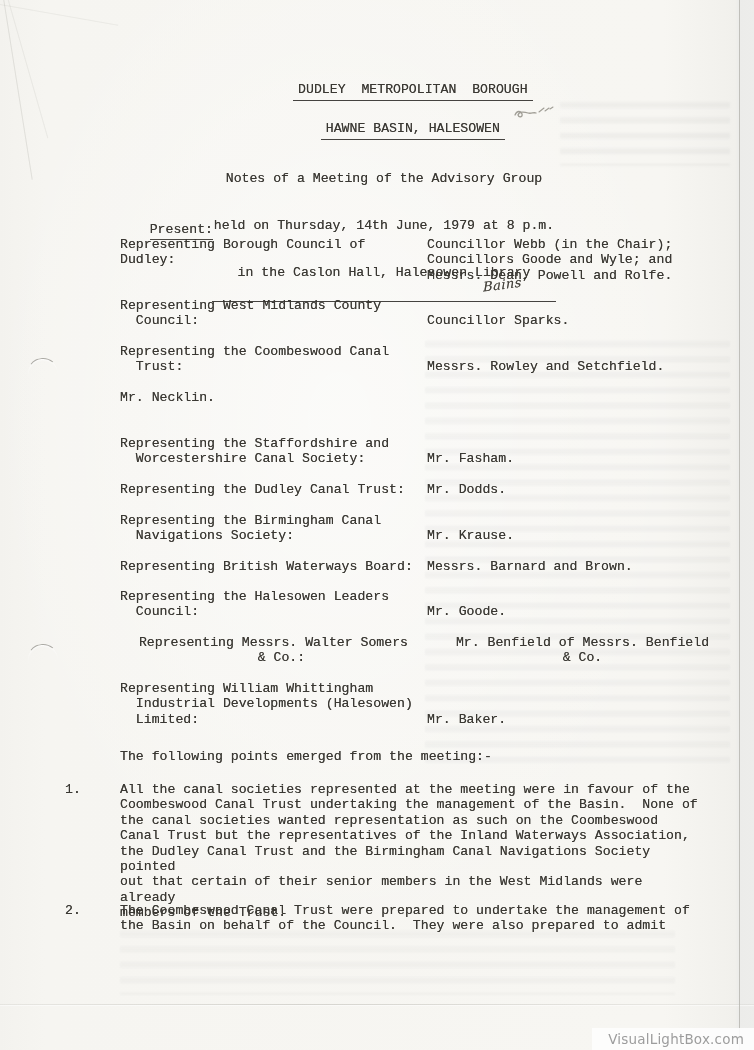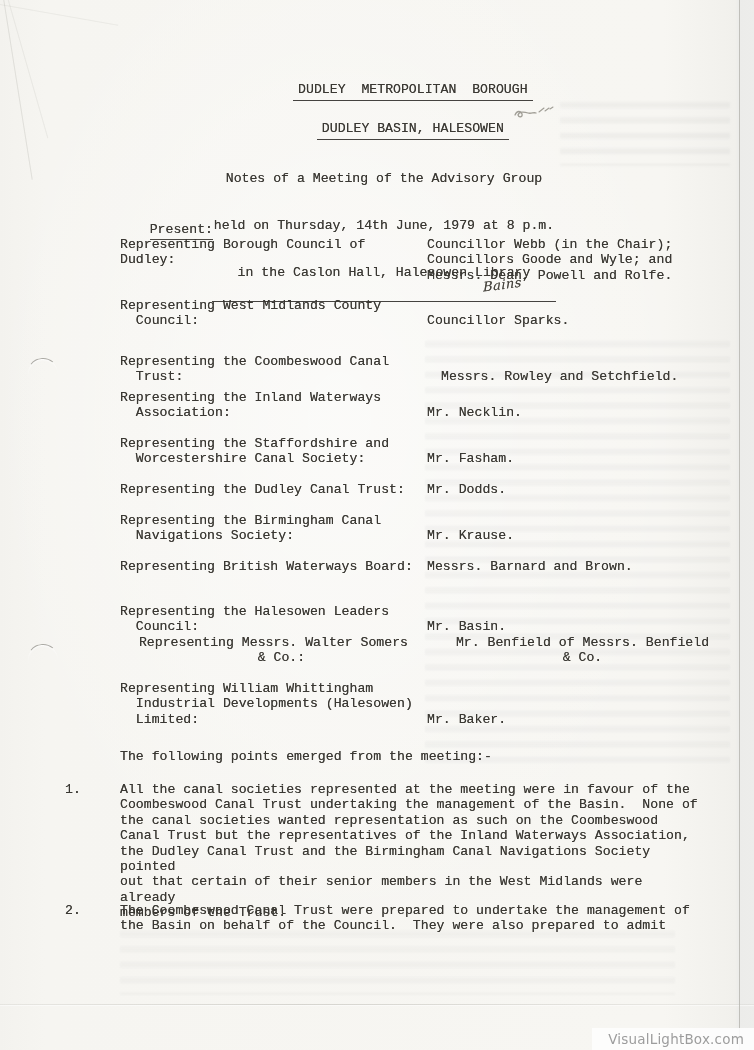--- a/index.html
+++ b/index.html
@@ -97,21 +97,21 @@
   <div class="edge-line"></div>
 
   <div class="ghost" style="left:560px; top:96px; width:170px; height:70px;"></div>
   <div class="ghost" style="left:425px; top:335px; width:305px; height:430px; opacity:0.9;"></div>
   <div class="ghost" style="left:120px; top:925px; width:555px; height:70px; opacity:0.8;"></div>
 
   <div class="hdr typed" style="top:67px;">
     <span class="u1">DUDLEY  METROPOLITAN  BOROUGH</span>
   </div>
   <div class="hdr typed" style="top:106px;">
-    <span class="u1">DUDLEY BASIN, HALESOWEN</span>
+    <span class="u1">HAWNE BASIN, HALESOWEN</span>
   </div>
   <div class="hdr typed" style="top:139px; line-height:15.8px;">
     <div class="notes-line">Notes of a Meeting of the Advisory Group</div>
     <div class="notes-line">held on Thursday, 14th June, 1979 at 8 p.m.</div>
     <div><span class="u2">in the Caslon Hall, Halesowen Library</span></div>
   </div>
 
   <svg class="pencil" width="48" height="20" viewBox="0 0 48 20">
     <path d="M3,12 C5,7 9,8 10,11 C11,14 7,15 6,12 C7,8 13,9 16,10 C19,11 22,9 24,10" fill="none" stroke="#8b887f" stroke-width="1.3" stroke-linecap="round"></path>
     <path d="M27,9 l5,-4 M33,8 l4,-3 M38,6 l3,-2" fill="none" stroke="#8b887f" stroke-width="1.1" stroke-linecap="round"></path>
@@ -128,29 +128,27 @@
 Messrs. Dean, Powell and Rolfe.</div>
   </div>
   <div class="bains">Bains</div>
 
   <div class="row typed align-end" style="top:298px;">
     <div class="lbl">Representing West Midlands County
   Council:</div>
     <div class="val">Councillor Sparks.</div>
   </div>
 
-  <div class="row typed align-end" style="top:354px;gap:14px;">
+  <div class="row typed align-end" style="top:344px;">
     <div class="lbl">Representing the Coombeswood Canal
   Trust:</div>
     <div class="val">Messrs. Rowley and Setchfield.</div>
   </div>
 
   <div class="row typed align-end" style="top:390px;">
-    <div class="lbl">Representing the Inland Waterways
-  Association:</div>
     <div class="val">Mr. Necklin.</div>
   </div>
 
   <div class="row typed align-end" style="top:436px;justify-content:center;">
     <div class="lbl">Representing the Staffordshire and
   Worcestershire Canal Society:</div>
     <div class="val">Mr. Fasham.</div>
   </div>
 
   <div class="row typed align-end" style="top:513px;">
@@ -162,24 +160,24 @@
   <div class="row typed align-end" style="top:482px;">
     <div class="lbl">Representing the Dudley Canal Trust:</div>
     <div class="val">Mr. Dodds.</div>
   </div>
 
   <div class="row typed align-end" style="top:559px;">
     <div class="lbl">Representing British Waterways Board:</div>
     <div class="val">Messrs. Barnard and Brown.</div>
   </div>
 
-  <div class="row typed align-end" style="top:604px;">
+  <div class="row typed align-end" style="top:589px;">
     <div class="lbl">Representing the Halesowen Leaders
   Council:</div>
-    <div class="val">Mr. Basin.</div>
+    <div class="val">Mr. Goode.</div>
   </div>
 
   <div class="row typed align-start" style="top:635px;text-align:center;">
     <div class="lbl">Representing Messrs. Walter Somers
   &amp; Co.:</div>
     <div class="val">Mr. Benfield of Messrs. Benfield
 &amp; Co.</div>
   </div>
 
   <div class="row typed align-end" style="top:681px;">

